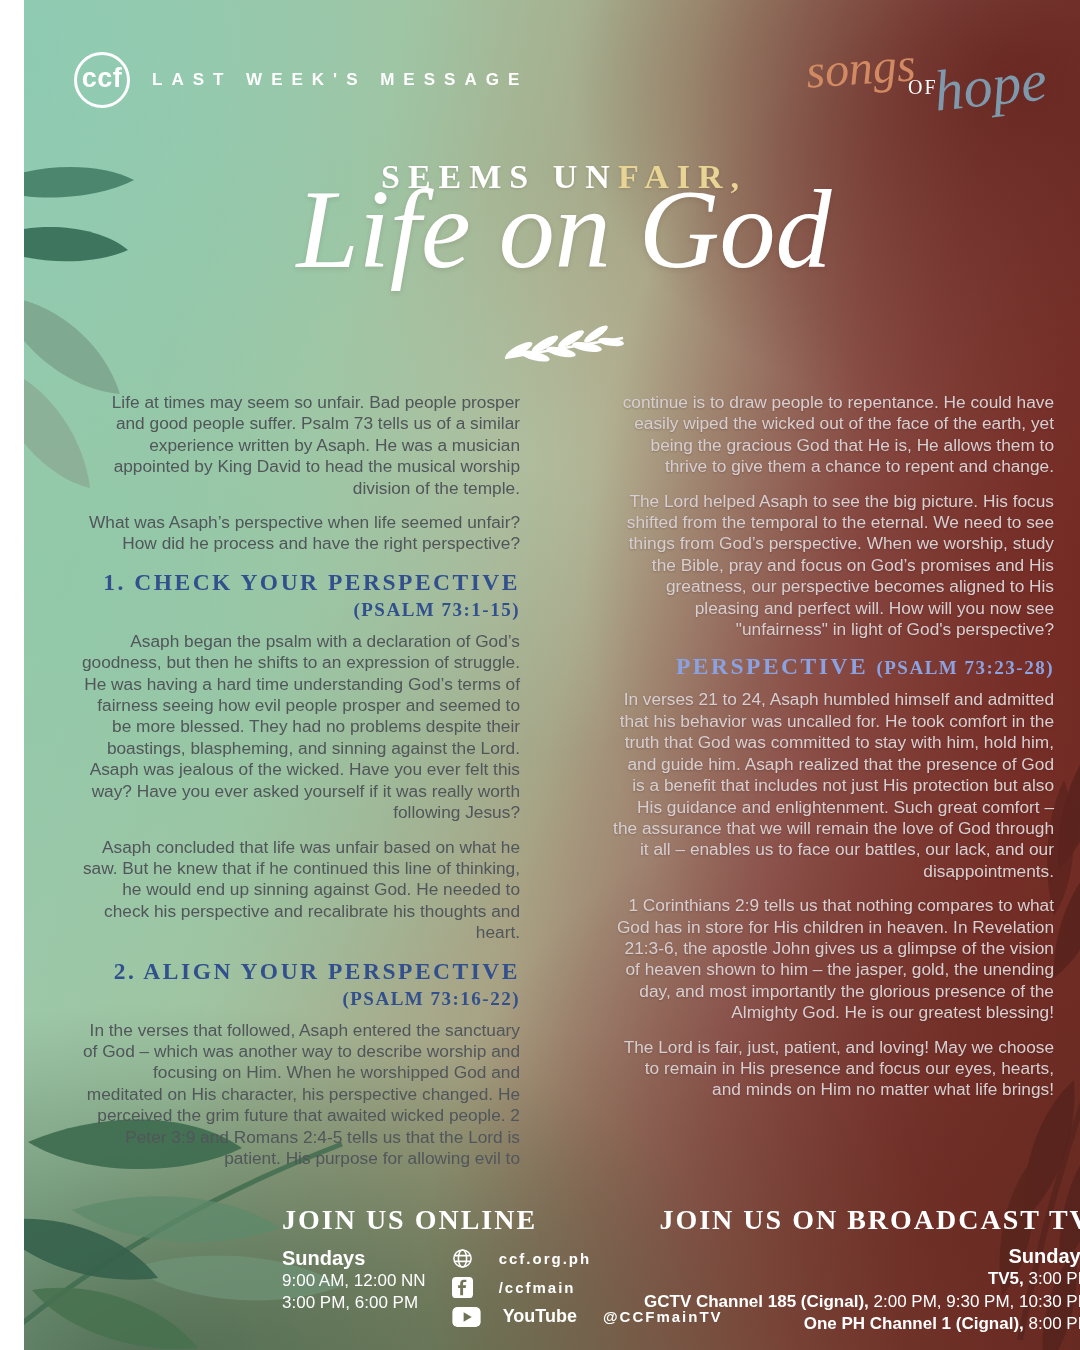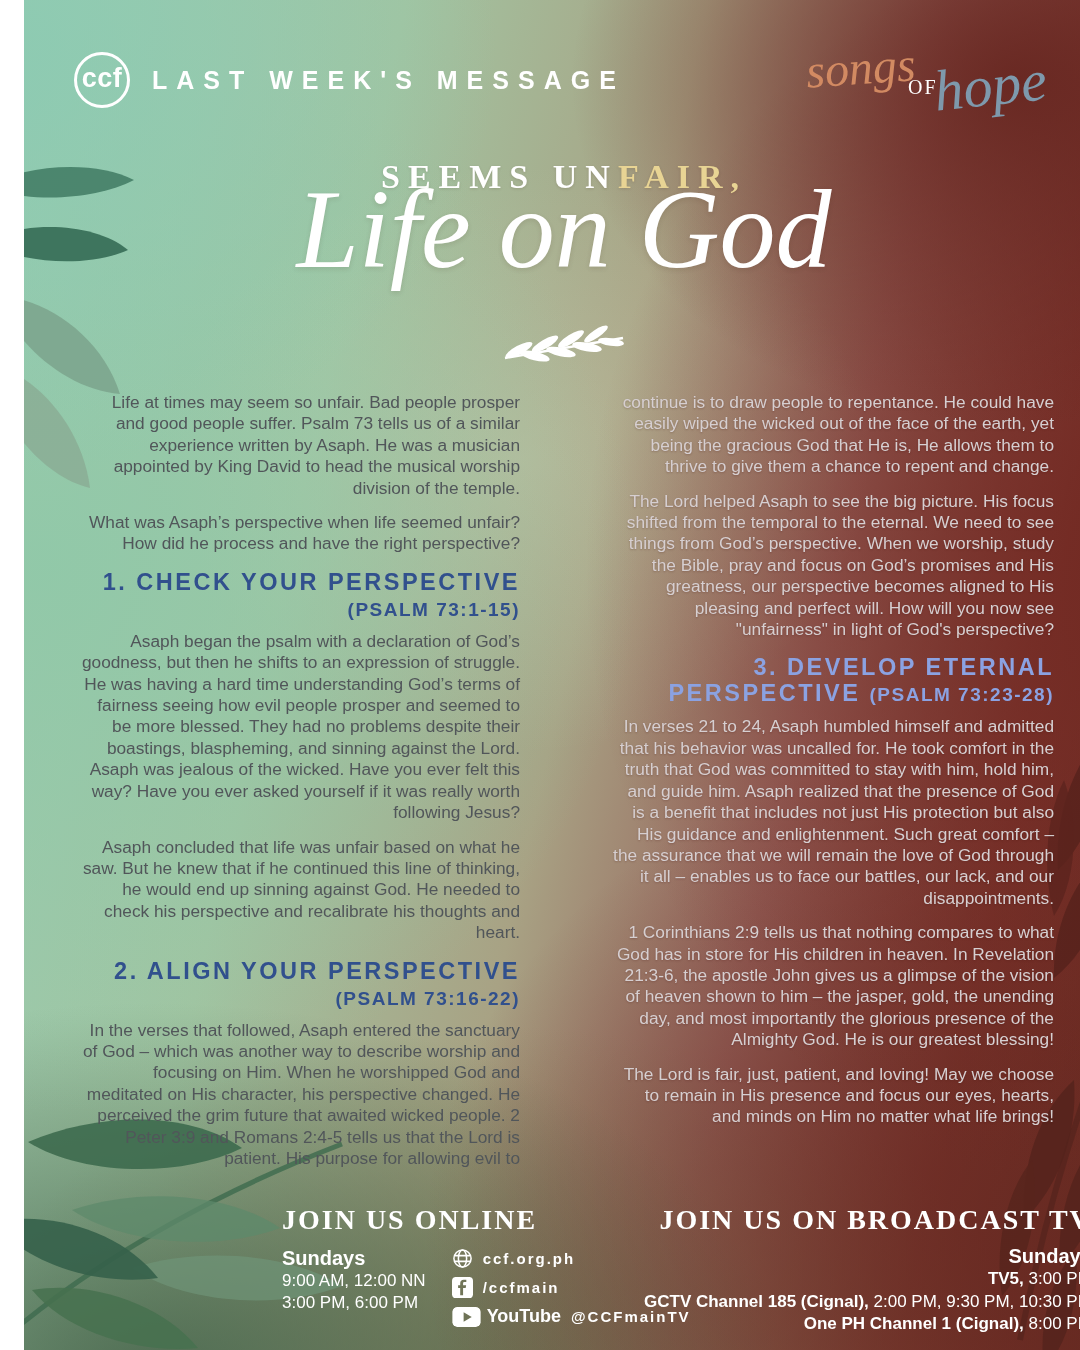--- a/index.html
+++ b/index.html
@@ -17,21 +17,21 @@
       radial-gradient(ellipse 500px 420px at 46% 34%, rgba(203,209,178,.4), rgba(203,209,178,0) 70%),
       linear-gradient(102deg,#9bcdb2 0%,#a2c4a1 28%,#a8a284 50%,#96615a 68%,#7b352e 85%,#63291f 100%);
     margin-left: 24px;
   }
   .deco{position:absolute;pointer-events:none;}
 
   
   .header-left{position:absolute;top:52px;left:50px;display:flex;align-items:center;gap:22px;}
   .ccf-logo{width:56px;height:56px;border:3.5px solid #fff;border-radius:50%;display:flex;align-items:center;justify-content:center;
     color:#fff;font-size:27px;font-weight:bold;letter-spacing:.5px;padding-bottom:3px;box-sizing:border-box;}
-  .kicker{color:#fff;font-weight:bold;font-size:25px;letter-spacing:9px;}
+  .kicker{color:#fff;font-weight:bold;font-size:17px;letter-spacing:9px;}
   .soh{position:absolute;top:44px;right:58px;width:240px;height:100px;font-family:"Liberation Serif",serif;}
   .soh .songs{position:absolute;left:0;top:-4px;font-style:italic;font-size:48px;color:#d28a62;transform:rotate(-4deg);}
   .soh .of{position:absolute;left:102px;top:32px;font-size:20px;color:#fff;letter-spacing:2px;}
   .soh .hope{position:absolute;left:128px;top:8px;font-style:italic;font-size:58px;color:#7e99ac;transform:rotate(-6deg);}
 
   
   .title{position:absolute;top:158px;left:0;width:100%;text-align:center;color:#fff;}
   .tline{font-family:"Liberation Serif",serif;font-weight:bold;font-size:34px;letter-spacing:8px;line-height:1.1;
     text-shadow:0 1px 3px rgba(60,30,20,.15);}
   .gold{color:#e8d494;}
@@ -39,36 +39,36 @@
     text-shadow:0 2px 5px rgba(60,30,20,.12);}
 
   .laurel{position:absolute;top:320px;left:50%;transform:translateX(-50%);}
 
   
   .cols{position:absolute;top:392px;left:55px;width:975px;display:flex;gap:93px;text-align:right;}
   .col{width:455px;}
   .col-left{color:#51565a;}
   .col-right{color:#d6cfd1;text-shadow:0 1px 2px rgba(70,25,18,.25);}
   .body-p{font-size:17.3px;line-height:21.4px;margin:0 0 13px 0;}
-  .section-h{margin:14px 0 9px 0;font-family:Liberation Sans, sans-serif;font-weight:bold;white-space:nowrap;}
+  .section-h{margin:14px 0 9px 0;font-family:Liberation Serif, serif;font-weight:bold;white-space:nowrap;}
   .col-left .section-h{color:#31508d;text-shadow:none;}
   .col-right .section-h{color:#8ba2e2;text-shadow:none;}
   .h1line{font-size:23.5px;letter-spacing:2.5px;line-height:27px;}
   .h2line{font-size:23.5px;letter-spacing:2.5px;line-height:25px;margin-left:29px;}
   .href{font-size:19px;letter-spacing:1.5px;}
 
   
   .footer{position:absolute;top:1204px;left:0;width:100%;color:#fff;}
   .f-heading{font-family:"Liberation Serif",serif;font-weight:bold;font-size:28px;letter-spacing:2px;white-space:nowrap;}
   .online{position:absolute;left:258px;top:0;}
   .online-cols{display:flex;gap:26px;margin-top:10px;}
   .f-day{font-weight:bold;font-size:20px;line-height:24px;}
   .f-time{font-size:17px;line-height:22px;}
   .links{padding-top:2px;}
-  .link-row{display:flex;align-items:center;gap:10px;margin-bottom:8px;font-size:15px;font-weight:bold;letter-spacing:2px;}
+  .link-row{display:flex;align-items:center;gap:26px;margin-bottom:8px;font-size:15px;font-weight:bold;letter-spacing:2px;}
   .yt-brand{font-size:18px;font-weight:bold;letter-spacing:0;margin-left:-4px;}
   .broadcast{position:absolute;left:620px;top:0;text-align:right;}
   .b-rows{margin-top:8px;}
   .b-row{font-size:17px;line-height:22.5px;}
   .b-row b{font-weight:bold;}
 </style>
 </head>
 <body>
 
 <div class="page">
@@ -156,21 +156,20 @@
         <div class="section-h">
           <div class="h1line">2. ALIGN YOUR PERSPECTIVE</div>
           <div class="h2line"><span class="href">(PSALM 73:16-22)</span></div>
         </div>
         <p class="body-p">In the verses that followed, Asaph entered the sanctuary of God – which was another way to describe worship and focusing on Him. When he worshipped God and meditated on His character, his perspective changed. He perceived the grim future that awaited wicked people. 2 Peter 3:9 and Romans 2:4-5 tells us that the Lord is patient. His purpose for allowing evil to</p>
       </div>
     <div class="col col-right">
         <p class="body-p">continue is to draw people to repentance. He could have easily wiped the wicked out of the face of the earth, yet being the gracious God that He is, He allows them to thrive to give them a chance to repent and change.</p>
         <p class="body-p">The Lord helped Asaph to see the big picture. His focus shifted from the temporal to the eternal.  We need to see things from God’s perspective. When we worship, study the Bible, pray and focus on God’s promises and His greatness, our perspective becomes aligned to His pleasing and perfect will. How will you now see "unfairness" in light of God's perspective?</p>
         <div class="section-h">
-          <div class="h1line">3. DEVELOP ETERNAL</div>
           <div class="h2line"><span>PERSPECTIVE </span><span class="href">(PSALM 73:23-28)</span></div>
         </div>
         <p class="body-p">In verses 21 to 24, Asaph humbled himself and admitted that his behavior was uncalled for. He took comfort in the truth that God was committed to stay with him, hold him, and guide him. Asaph realized that the presence of God is a benefit that includes not just His protection but also His guidance and enlightenment. Such great comfort – the assurance that we will remain the love of God through it all – enables us to face our battles, our lack, and our disappointments.</p>
         <p class="body-p">1 Corinthians 2:9 tells us that nothing compares to what God has in store for His children in heaven. In Revelation 21:3-6, the apostle John gives us a glimpse of the vision of heaven shown to him – the jasper, gold, the unending day, and most importantly the glorious presence of the Almighty God. He is our greatest blessing!</p>
         <p class="body-p">The Lord is fair, just, patient, and loving! May we choose to remain in His presence and focus our eyes, hearts, and minds on Him no matter what life brings!</p>
       </div>
   </div>
 
   <div class="footer">
     <div class="online">

